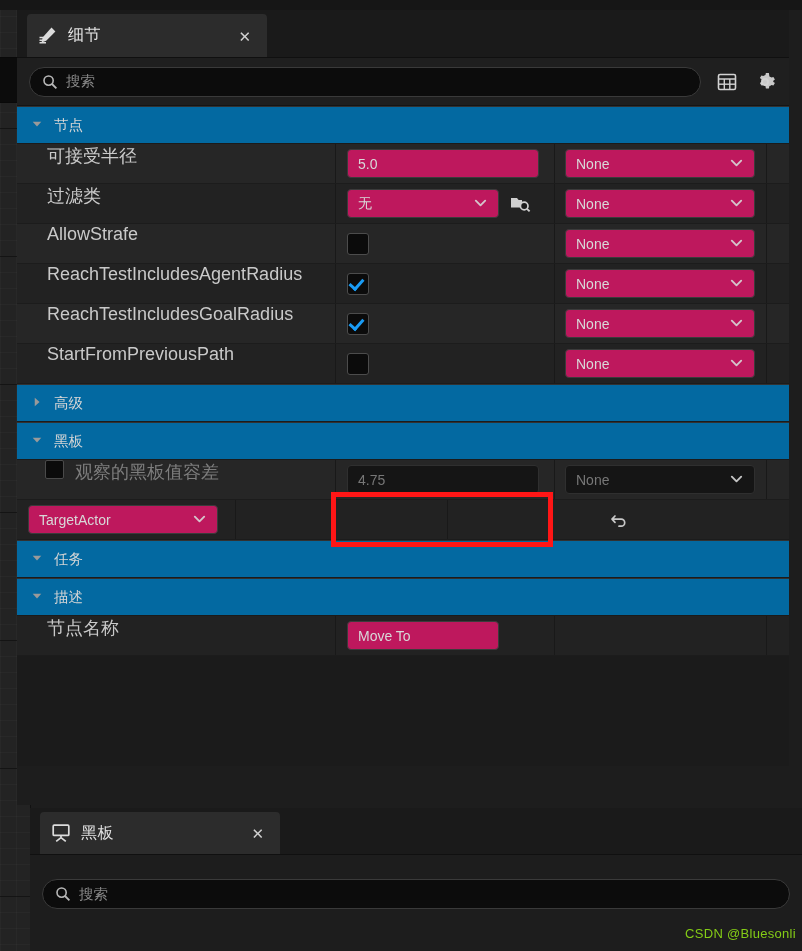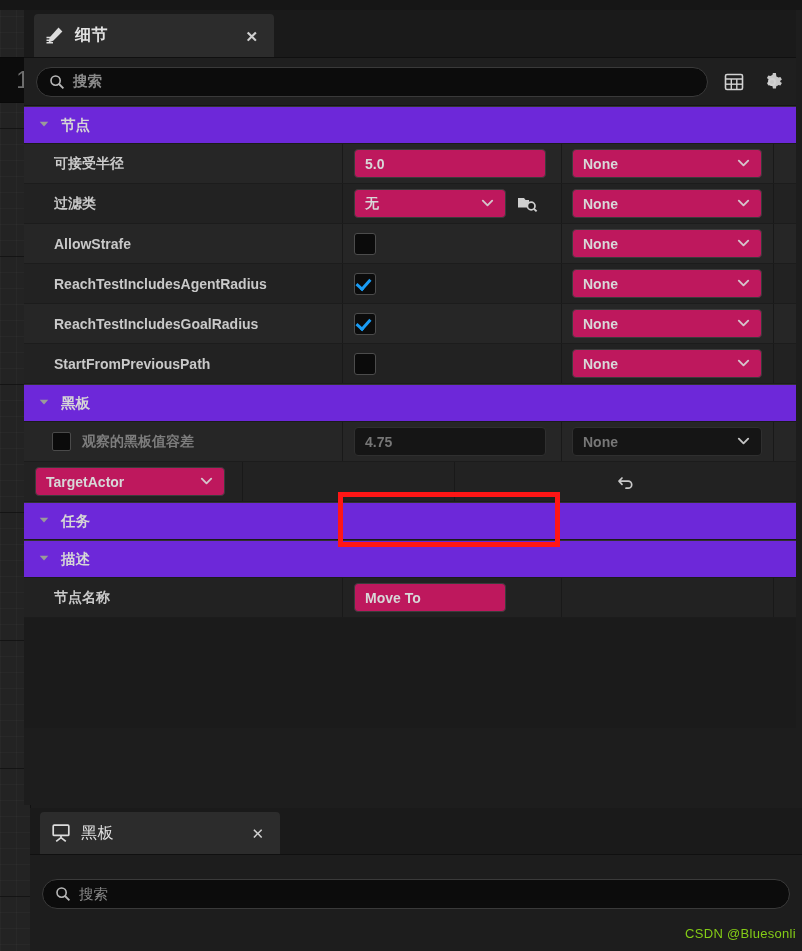--- a/index.html
+++ b/index.html
@@ -51,23 +51,22 @@
     position: absolute; left: 0; top: 0; width: 802px; height: 10px;
     background: #161616;
   }
 
   
   .panel {
     position: absolute;
     background: #1b1b1b;
   }
   #details-panel {
-    left: 24px; top: 10px; width: 772px; height: 795px;
+    left: 17px; top: 10px; width: 772px; height: 795px;
     background: #1d1d1d;
-    font-weight: bold;
   }
   .tabstrip {
     position: relative; height: 47px;
     background: #1a1a1a;
     border-bottom: 1px solid #101010;
   }
   .tab {
     position: absolute; left: 10px; top: 4px;
     width: 240px; height: 43px;
     background: #2c2c2c;
@@ -101,42 +100,42 @@
     box-sizing: border-box;
   }
   .searchbox .mag { width: 16px; height: 16px; margin-right: 8px; flex: 0 0 auto; }
   .searchbox .ph { color: #8a8a8a; font-size: 14.5px; }
   .tool-ico { width: 24px; height: 24px; margin-left: 14px; cursor: pointer; flex:0 0 auto;}
 
   
   .rows { position: relative; background: #242424; }
   .section {
     height: 38px; display: flex; align-items: center;
-    background: #6d28d9;
+    background: #0369a1;
     border-bottom: 1px solid #1b1b1b;
     border-top: 1px solid #313131;
     padding-left: 14px;
     box-sizing: border-box;
   }
   .section .caret { margin-right: 11px; display:inline-block; }
   .section .sec-label { font-size: 14.5px; color: #d6d6d6; }
 
   .row {
     height: 40px; display: flex; align-items: center;
     border-bottom: 1px solid #1c1c1c;
     background: #262626;
     position: relative;
     box-sizing: border-box;
   }
   .row.alt { background: #222222; }
   .row .name {
     width: 319px; flex: 0 0 319px;
     padding-left: 30px; box-sizing: border-box;
-    font-size: 14px; color: #c9c9c9;
-    display: flex; align-items: center;
+    font-size: 18px; color: #c9c9c9;
+    display: flex; align-items: flex-start;
     height: 100%;
     border-right: 1px solid #191919;
   }
   .row .name.has-cb { padding-left: 28px; }
   .row .name .namecb {
     width: 17px; height: 17px; background: #0b0b0b;
     border: 1px solid #4a4a4a; border-radius: 2px; margin-right: 11px;
     flex: 0 0 auto;
   }
   .row .name.dim { color: #7d7d7d; }
@@ -403,20 +402,26 @@
                 <span class="combo-chev"><svg viewBox="0 0 16 16" width="15" height="15">
                     <path d="M3 6 L8 11 L13 6" stroke="#d8d8d8" stroke-width="2" fill="none" stroke-linecap="round" stroke-linejoin="round"></path>
                   </svg></span>
               </div>
             </div>
             <div class="cellC"></div>
           </div>
         </div>
         <div class="section">
           <span class="caret"><svg viewBox="0 0 14 14" width="12" height="12">
+              <path d="M4.4 2 L10 7 L4.4 12 Z" fill="#9a9a9a"></path>
+            </svg></span>
+          <span class="sec-label">高级</span>
+        </div>
+        <div class="section">
+          <span class="caret"><svg viewBox="0 0 14 14" width="12" height="12">
               <path d="M2 4.4 L7 10 L12 4.4 Z" fill="#9a9a9a"></path>
             </svg></span>
           <span class="sec-label">黑板</span>
         </div>
         <div class="row">
           <div class="name has-cb dim">
             <span class="namecb"></span>
             <span>观察的黑板值容差</span>
           </div>
           <div class="val">

